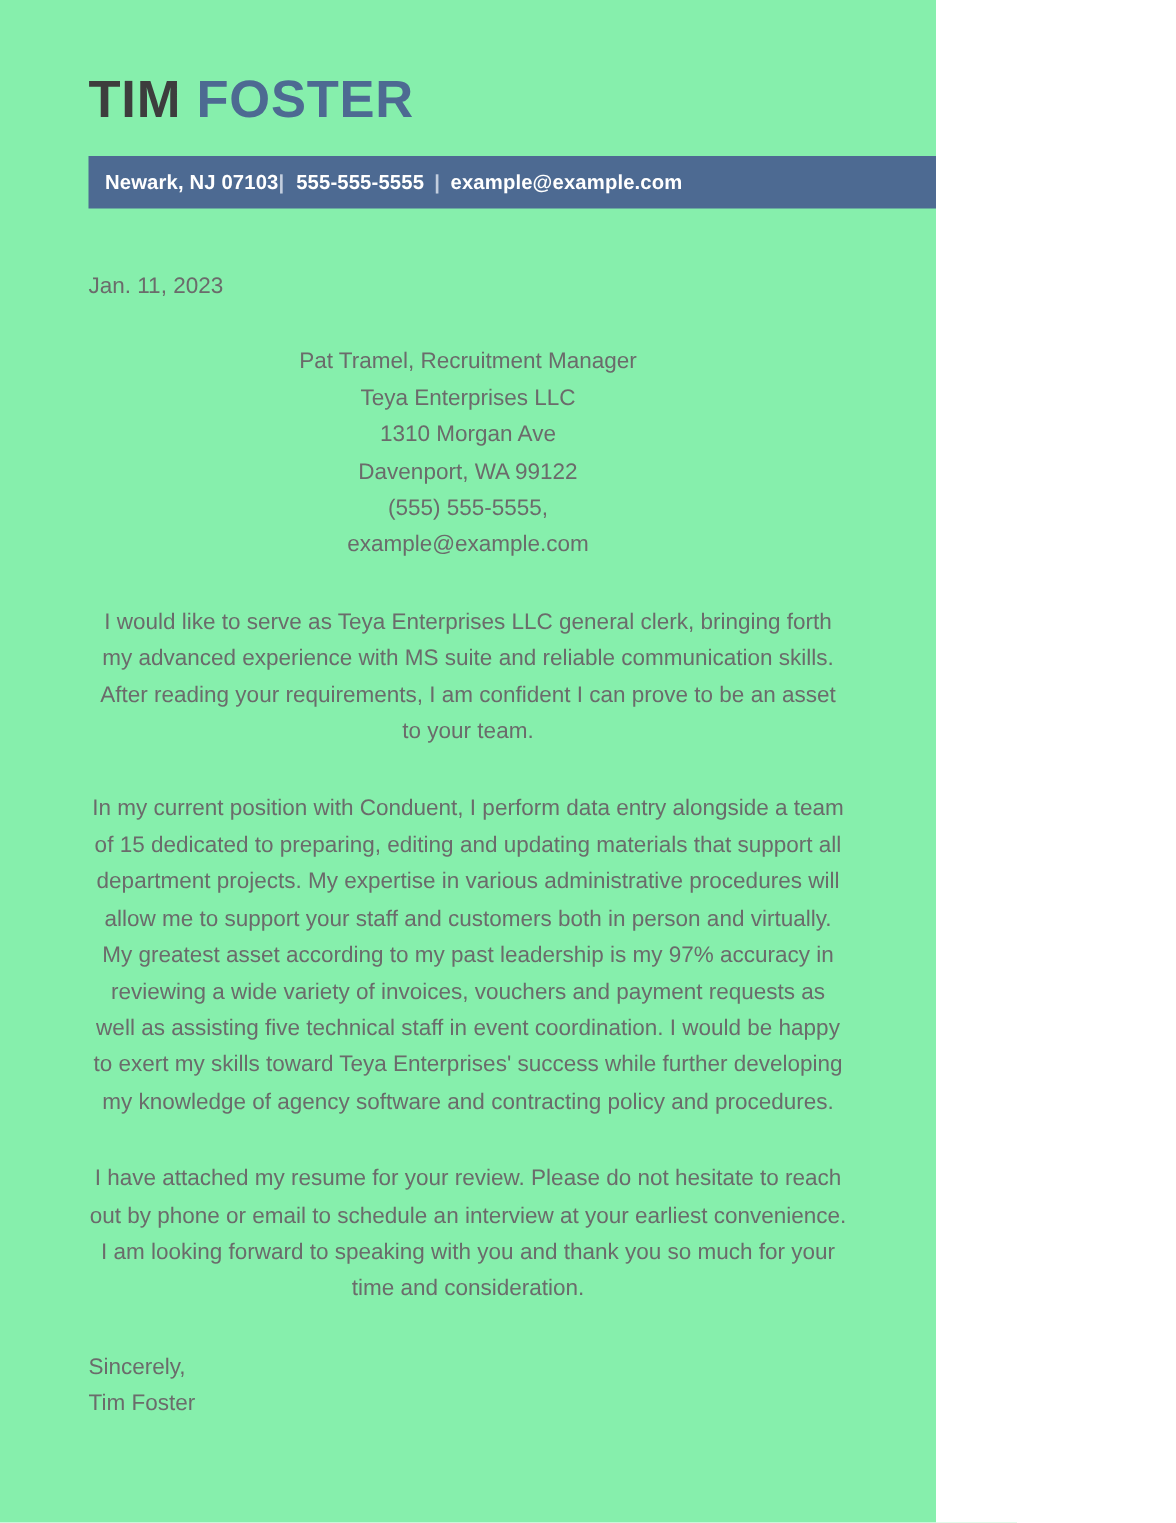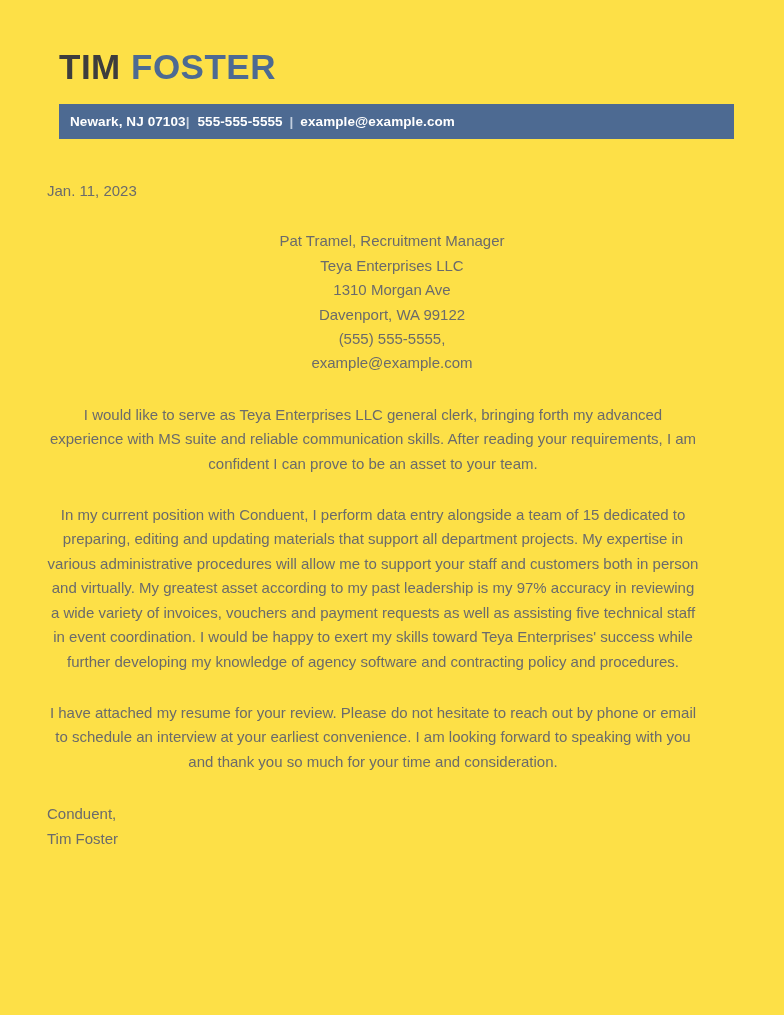--- a/index.html
+++ b/index.html
@@ -8,23 +8,23 @@
     background: #ffffff;
   }
   body {
     width: 784px;
     height: 1015px;
     font-family: "Liberation Sans", sans-serif;
     -webkit-font-smoothing: antialiased;
   }
   .page {
     position: relative;
-    width: 784px;
+    width: 624px;
     height: 1015px;
-    background: #fde047;
+    background: #86efac;
     box-sizing: border-box;
     overflow: hidden;
   }
 
   
   .letterhead {
     padding: 48px 59px 0 59px;
   }
   .name-line {
     font-size: 35px;
@@ -57,21 +57,21 @@
     color: #c3cede;
     font-weight: bold;
     padding: 0 3px;
   }
   .contact-bar .sep.tight {
     padding: 0 4px 0 0;
   }
 
   
   .letter-body {
-    padding: 0 47px;
+    padding: 0 59px;
     color: #6b6b6b;
     font-size: 15px;
     line-height: 24.4px;
   }
   .date-line {
     margin-top: 40px;
   }
   .recipient-block {
     margin-top: 26px;
     text-align: center;
@@ -121,18 +121,18 @@
       <div>(555) 555-5555,</div>
       <div>example@example.com</div>
     </div>
 
 
     <div class="para">I would like to serve as Teya Enterprises LLC general clerk, bringing forth my advanced experience with MS suite and reliable communication skills. After reading your requirements, I am confident I can prove to be an asset to your team.</div>
     <div class="para">In my current position with Conduent, I perform data entry alongside a team of 15 dedicated to preparing, editing and updating materials that support all department projects. My expertise in various administrative procedures will allow me to support your staff and customers both in person and virtually. My greatest asset according to my past leadership is my 97% accuracy in reviewing a wide variety of invoices, vouchers and payment requests as well as assisting five technical staff in event coordination. I would be happy to exert my skills toward Teya Enterprises' success while further developing my knowledge of agency software and contracting policy and procedures.</div>
     <div class="para">I have attached my resume for your review. Please do not hesitate to reach out by phone or email to schedule an interview at your earliest convenience. I am looking forward to speaking with you and thank you so much for your time and consideration.</div>
 
     <div class="closing">
-      <div>Conduent,</div>
+      <div>Sincerely,</div>
       <div>Tim Foster</div>
     </div>
 
   </div>
 </div>
 
 </body></html>

